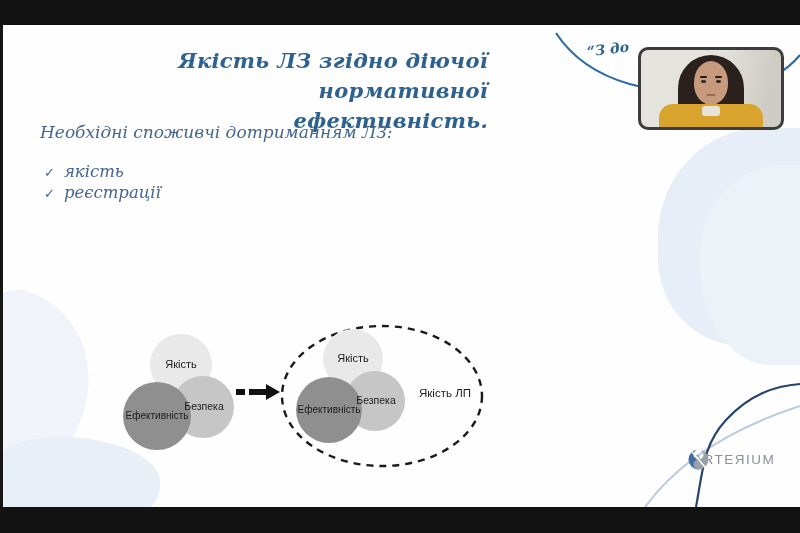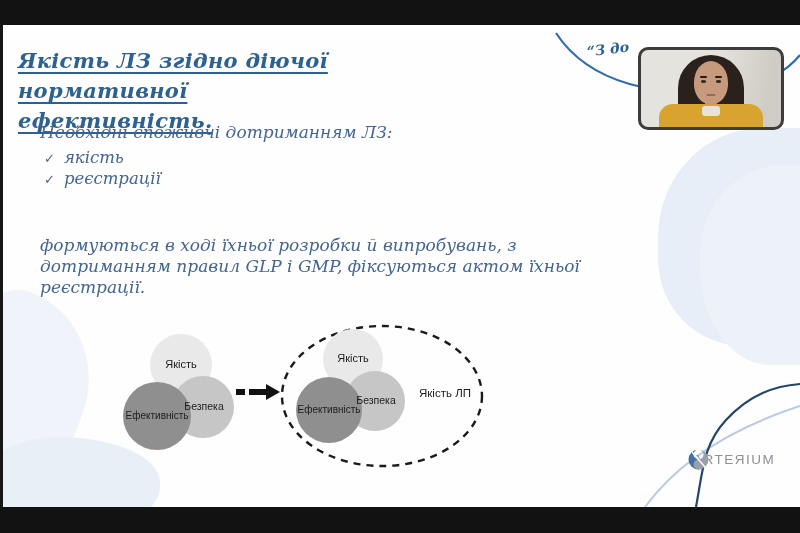--- a/index.html
+++ b/index.html
@@ -21,23 +21,23 @@
       border-radius:60% 20% 10% 50% / 45% 25% 30% 50%; }
   #wash-left { left:-70px; top:265px; width:150px; height:240px; background:#f0f4fa;
       border-radius:40% 60% 50% 50% / 50% 40% 60% 50%; transform:rotate(18deg); }
   #wash-bottomleft { left:-25px; top:412px; width:185px; height:100px; background:#e9eff7;
       border-radius:45% 55% 60% 25% / 55% 45% 50% 35%; }
 
   
   .script { color:#44658f; font-style:italic; }
   #title { position:absolute; left:18px; top:21px; width:470px;
            font-size:21px; line-height:30px; font-weight:600; color:#2d618f; font-style:italic;
-           text-decoration:underline; text-underline-offset:4px; letter-spacing:0.3px; }
+           text-underline-offset:4px; letter-spacing:0.3px;text-align:right; }
   #subtitle { position:absolute; left:40px; top:97px; font-size:17px; }
-  #checklist { position:absolute; left:44px; top:123px; font-size:16.5px; line-height:20px;
+  #checklist { position:absolute; left:44px; top:137px; font-size:16.5px; line-height:20px;
                list-style:none; }
   #checklist li .check { margin-right:9px; font-style:normal; font-size:13px; }
   #paragraph { position:absolute; left:40px; top:210px; width:548px;
                font-size:17px; line-height:21px; }
 
   
   #webcam { position:absolute; left:638px; top:22px; width:146px; height:83px;
             background:linear-gradient(100deg,#e5e3dd 50%, #cfccc5 88%);
             border:3px solid #3c3c3c; border-radius:10px; overflow:hidden; z-index:5; }
   #hair { position:absolute; left:50%; top:5px; transform:translateX(-50%);
@@ -93,21 +93,20 @@
     <div>ефективність.</div>
   </div>
 
   <div id="subtitle" class="script">Необхідні споживчі дотриманням ЛЗ:</div>
 
   <ul id="checklist" class="script">
     <li><span class="check">✓</span><span>якість</span></li>
     <li><span class="check">✓</span><span>реєстрації</span></li>
   </ul>
 
-  <div id="paragraph" class="script">формуються в ході їхньої розробки й випробувань, з дотриманням правил GLP і GMP, фіксуються актом їхньої реєстрації.</div>
 
   <svg id="diagram" width="400" height="160" viewBox="0 0 400 160">
 
     <circle cx="81" cy="45" r="31" fill="#e9e9e9"></circle>
     <circle cx="103" cy="87" r="31" fill="#c6c6c6"></circle>
     <circle cx="57" cy="96" r="34" fill="#8f8f8f"></circle>
     <text class="diagram-label" x="81" y="48" font-size="11" text-anchor="middle">Якість</text>
     <text class="diagram-label" x="104" y="90" font-size="10.5" text-anchor="middle">Безпека</text>
     <text class="diagram-label" x="57" y="99" font-size="10" text-anchor="middle">Ефективність</text>
 

